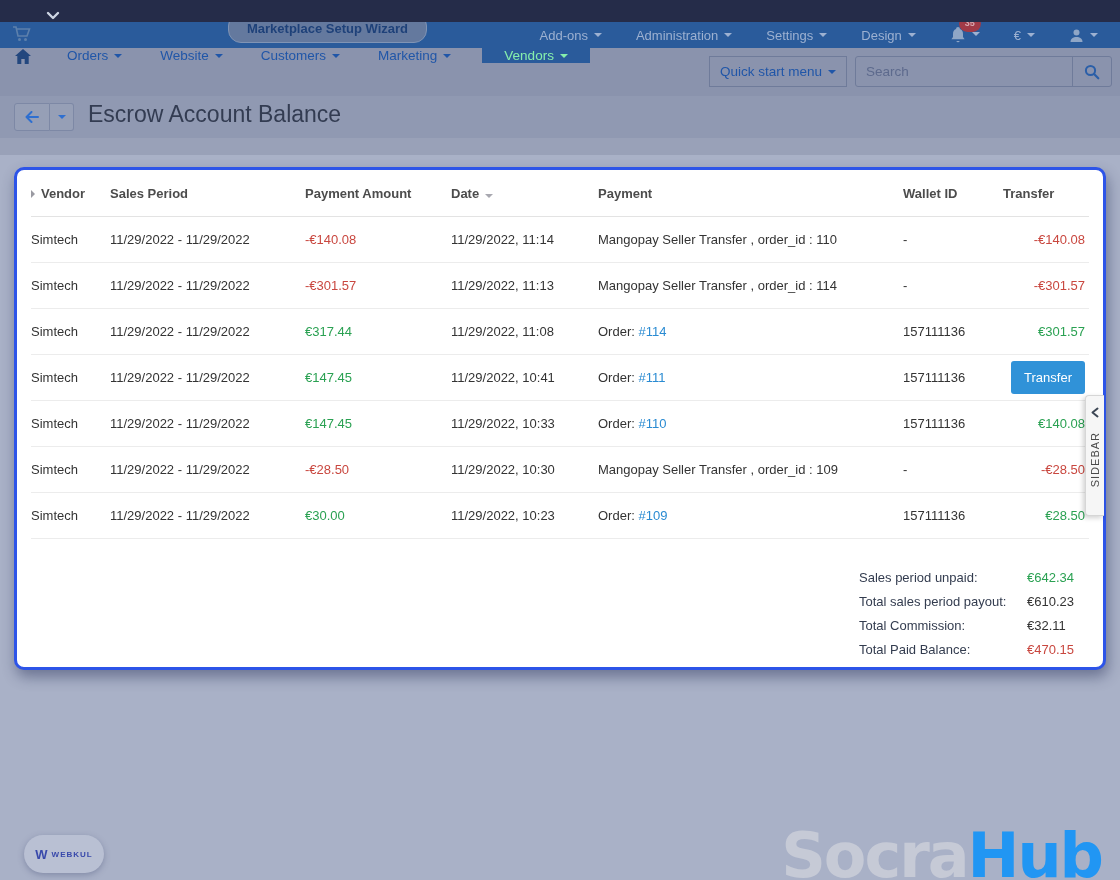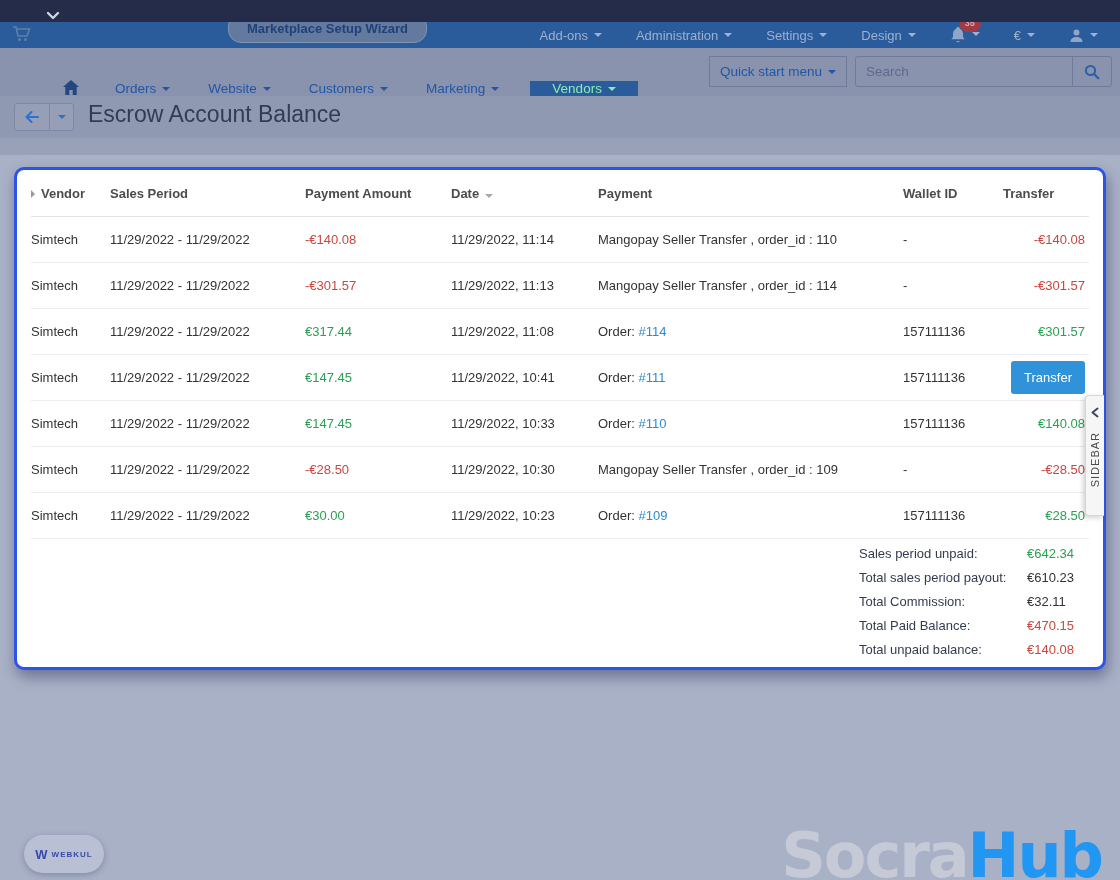--- a/index.html
+++ b/index.html
@@ -25,21 +25,21 @@
   }
   .topmenu{display:flex;align-items:center;cursor:pointer;position:relative;}
   .caret{display:inline-block;width:0;height:0;border-left:4px solid transparent;border-right:4px solid transparent;border-top:4px solid currentColor;margin-left:6px;}
   .bell-wrap{position:relative;margin-top:-2px;}
   .bell-badge{
     position:absolute;top:-11px;left:9px;min-width:18px;height:17px;border-radius:9px;
     background:#a13a47;color:#d8a9b0;font-size:9px;font-weight:bold;text-align:center;line-height:17px;padding:0 2px;
   }
   
   .navbar{position:absolute;top:48px;left:0;width:1120px;height:48px;background:#8a93ad;z-index:10;}
-  .navleft{display:flex;align-items:flex-end;height:48px;margin-left:48px;}
+  .navleft{display:flex;align-items:flex-start;height:48px;}
   .home-item{display:flex;align-items:center;padding:0 16px 0 14px;cursor:pointer;}
   .nav-item{
     display:flex;align-items:center;padding:0 19px;color:#2056a8;font-size:13.5px;cursor:pointer;
   }
   .nav-item.active{background:#2a5b9b;color:#86efac;padding:0 22px;margin-left:12px;}
   .quickstart{
     position:absolute;top:8px;right:273px;width:138px;height:31px;box-sizing:border-box;
     border:1px solid #6f7b9a;border-radius:0;background:transparent;
     color:#2056a8;font-size:13.5px;display:flex;align-items:center;justify-content:center;cursor:pointer;
   }
@@ -347,24 +347,20 @@
   <div class="total-row">
     <span class="t-label">Total Commission:</span>
     <span class="t-value val-neutral">€32.11</span>
   </div>
 
   <div class="total-row">
     <span class="t-label">Total Paid Balance:</span>
     <span class="t-value val-negative">€470.15</span>
   </div>
 
-  <div class="total-row">
-    <span class="t-label">Total unpaid balance:</span>
-    <span class="t-value val-negative">€140.08</span>
-  </div>
 </div>
   </div>
 </div>
 
 <div class="sidebar-tab">
   <span class="sb-chev">
     <svg width="8" height="11" viewBox="0 0 8 11">
         <polyline points="6.5,1.5 1.5,5.5 6.5,9.5" fill="none" stroke="#3c4654" stroke-width="2" stroke-linecap="round" stroke-linejoin="round"></polyline>
       </svg>
   </span>

